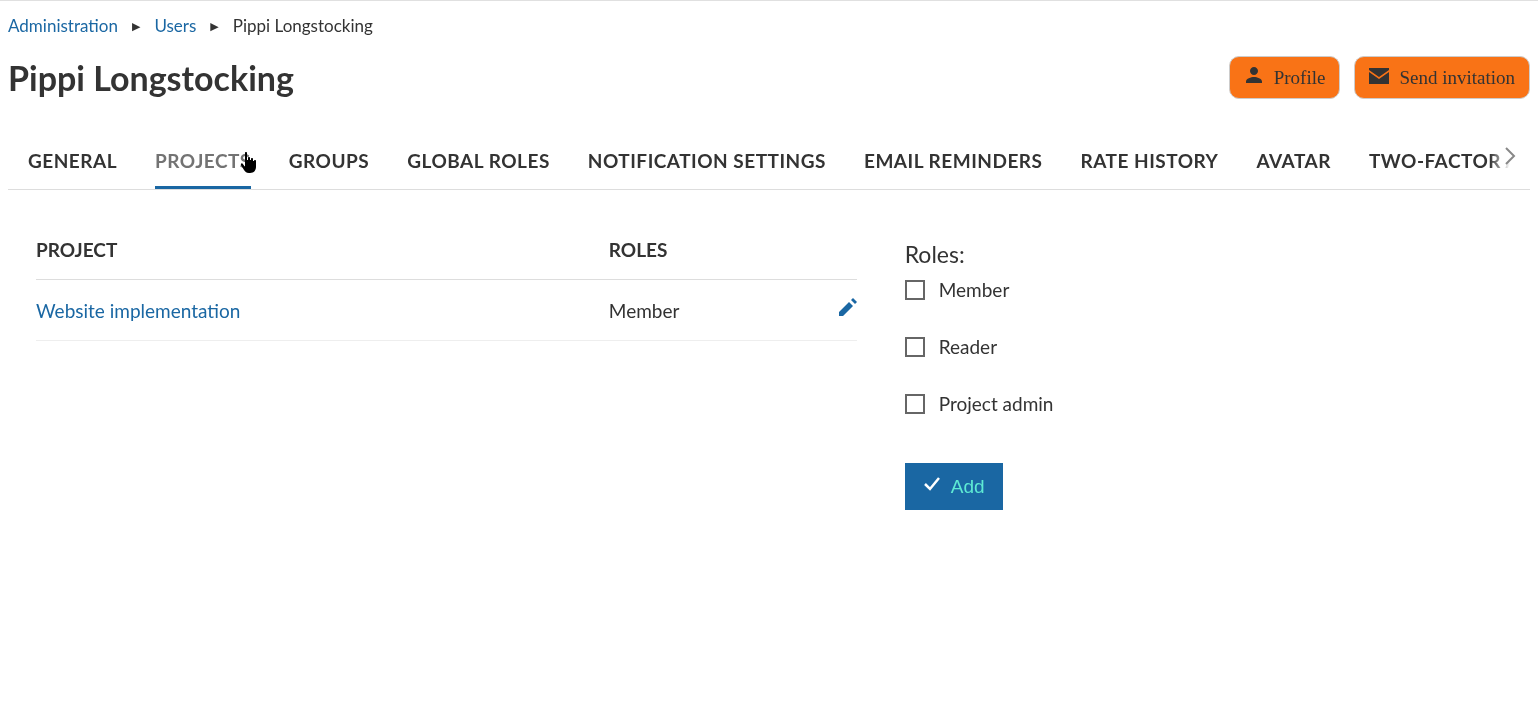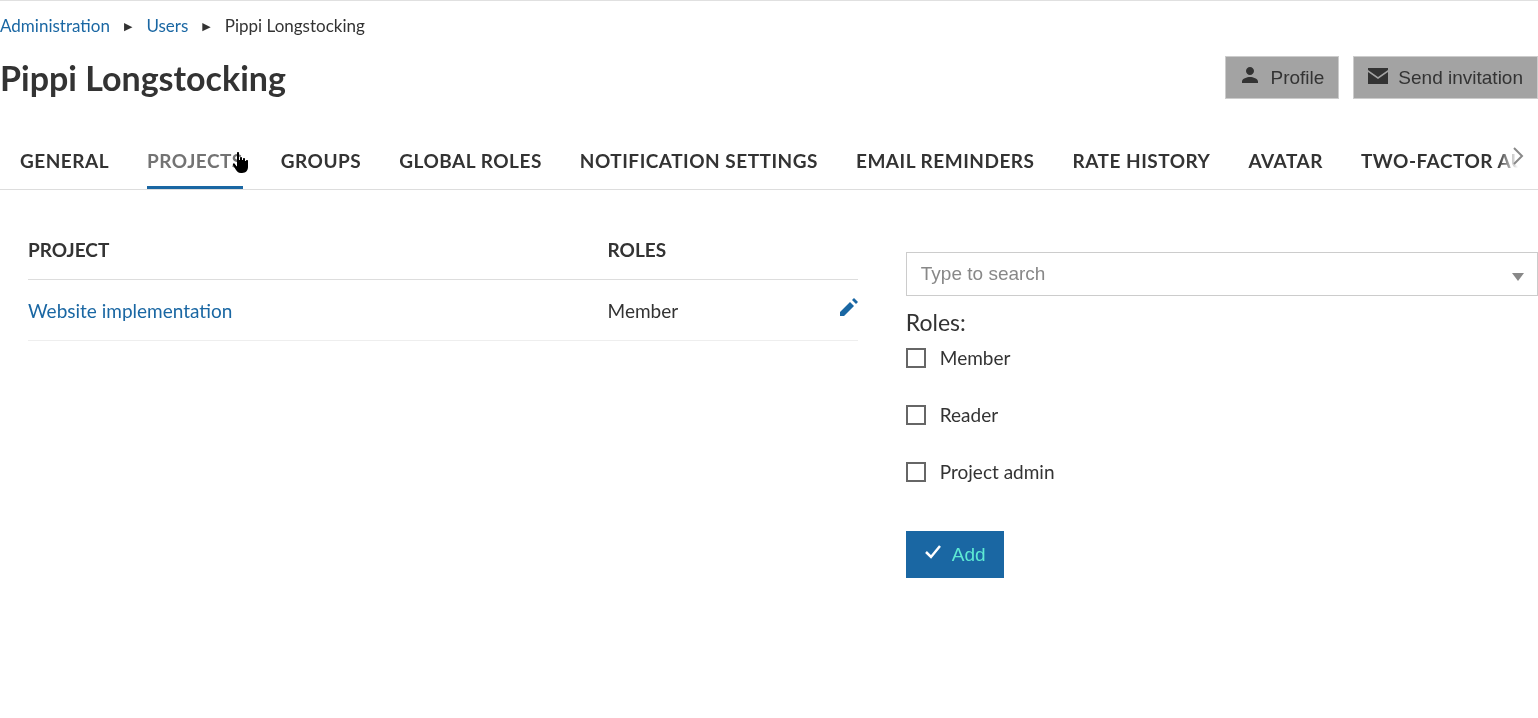--- a/index.html
+++ b/index.html
@@ -1,31 +1,31 @@
 <!DOCTYPE html>
 <html><head>
 <meta charset="utf-8">
 <style>
   * { box-sizing: border-box; margin: 0; padding: 0; }
   body { font-family: "Lato", "Helvetica Neue", Arial, sans-serif; color: #333; background: #fff; font-size: 18px; }
   
-  .container { padding: 0 0; }
+  .container { padding: 0 8px; }
   .top-border { border-top: 1px solid #e0e0e0; }
   
   
   .breadcrumb { display: flex; align-items: center; gap: 14px; padding: 14px 0 8px 0; font-size: 17px; }
   .breadcrumb a { color: #1a67a3; text-decoration: none; }
   .breadcrumb-sep { font-size: 11px; color: #333; }
   .breadcrumb-current { color: #333; }
   
   
   .page-header { display: flex; align-items: center; justify-content: space-between; padding: 12px 0 28px 0; }
   .page-title { font-size: 34px; font-weight: 700; color: #333; }
   .header-actions { display: flex; gap: 14px; }
-  .btn { display: inline-flex; align-items: center; gap: 10px; padding: 8px 14px; border: 1px solid #ccc; background: #a3a3a3; color: #333; font-size: 19px; cursor: pointer; border-radius: 0; }
+  .btn { display: inline-flex; align-items: center; gap: 10px; padding: 8px 14px; border: 1px solid #ccc; background: #f97316; color: #333; font-size: 19px; cursor: pointer; border-radius: 10px; font-family: Liberation Serif, serif; }
   .icon { display: inline-block; }
   
   
   .tabs-wrap { position: relative; border-bottom: 1px solid #ddd; }
   .tabs { display: flex; gap: 38px; overflow: hidden; white-space: nowrap; padding-left: 20px; }
   .tab { padding: 0 0 14px 0; font-size: 19px; font-weight: 700; color: #333; text-transform: uppercase; cursor: pointer; letter-spacing: 0.5px; margin-top: 22px; }
   .tab.active { color: #737373; border-bottom: 3px solid #1a67a3; }
   .tabs-scroll-right { position: absolute; right: 0; top: 0; bottom: 1px; width: 40px; display: flex; align-items: center; justify-content: center; background: linear-gradient(to right, rgba(255,255,255,0), #fff 50%); cursor: pointer; color: #888; }
   .cursor-img { position: absolute; left: 232px; top: 24px; pointer-events: none; font-size: 16px; color: #000; }
   
@@ -140,28 +140,20 @@
                   </svg>
               </span>
             </td>
           </tr>
         </tbody>
       </table>
     </div>
 
     <div class="right">
       
-      <div class="search-select">
-        <input type="text" class="search-input" placeholder="Type to search" style="">
-        <span class="search-caret">
-          <svg width="12" height="8" viewBox="0 0 12 8">
-              <path fill="#888" d="M0 0h12L6 8 0 0z"></path>
-            </svg>
-        </span>
-      </div>
       
       <div class="roles-label">Roles:</div>
       
       <div class="checkbox-list">
         <label class="checkbox-row">
           <input type="checkbox" style="">
           <span>Member</span>
         </label>
         <label class="checkbox-row">
           <input type="checkbox" style="">

